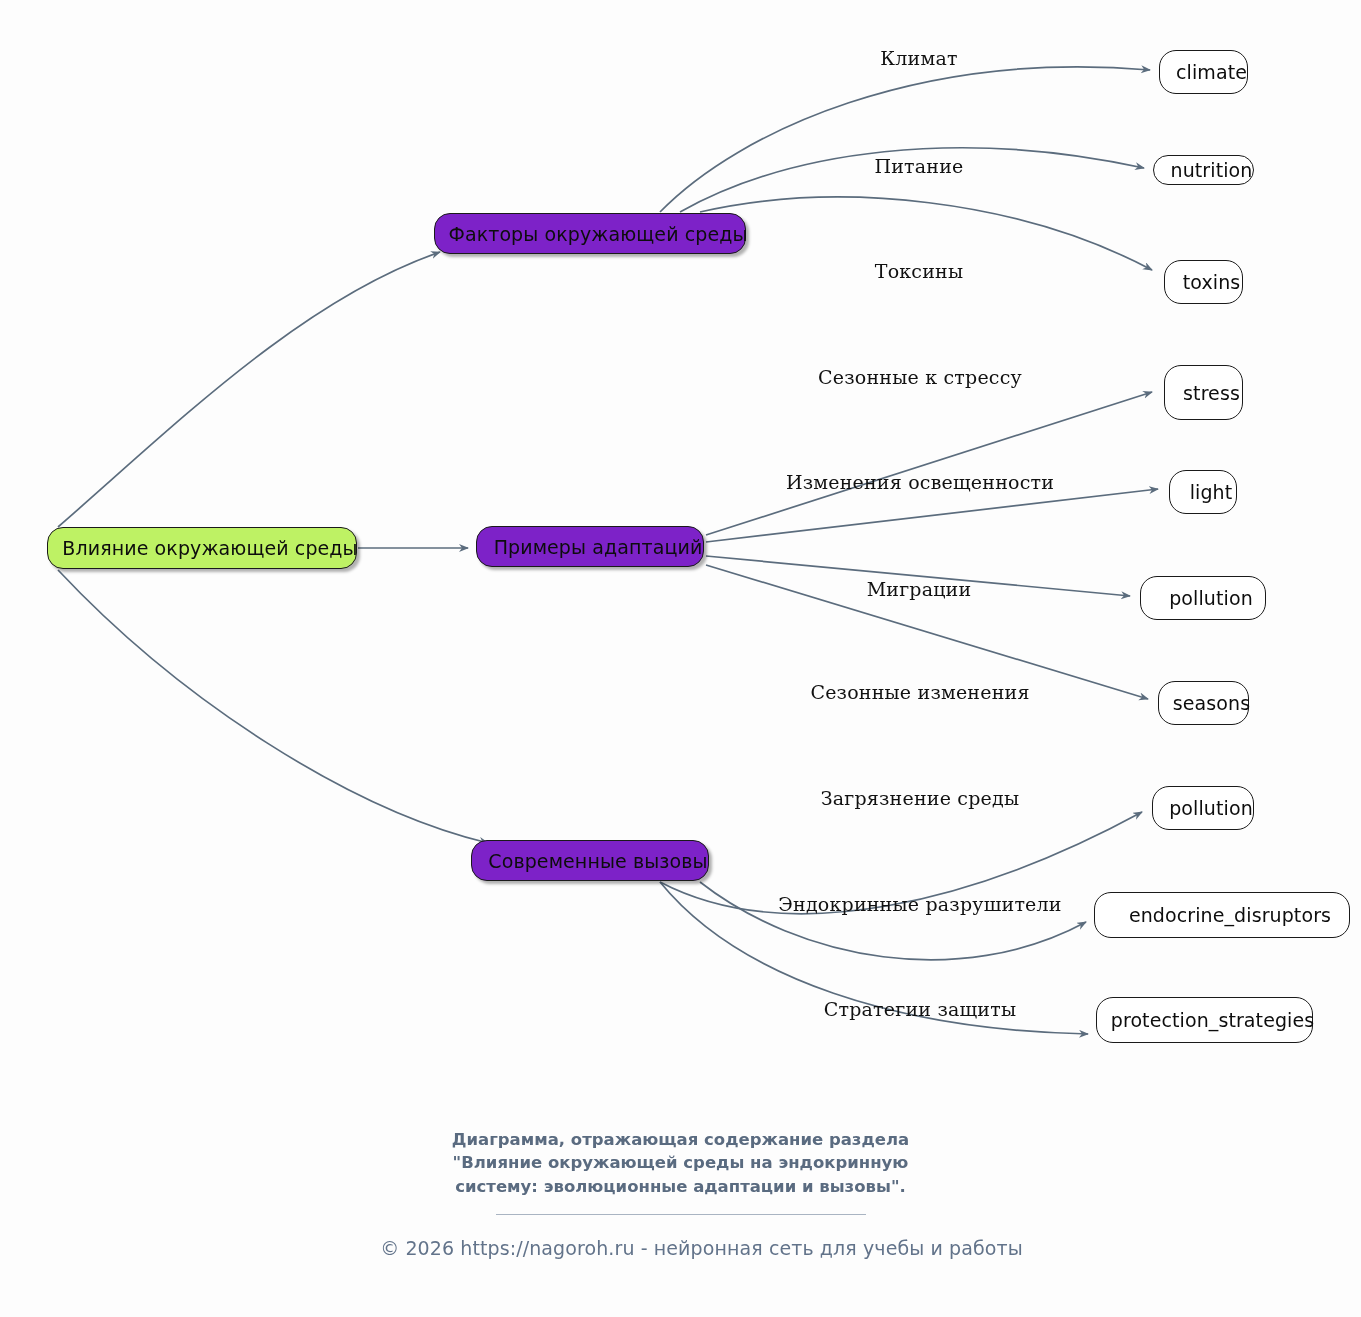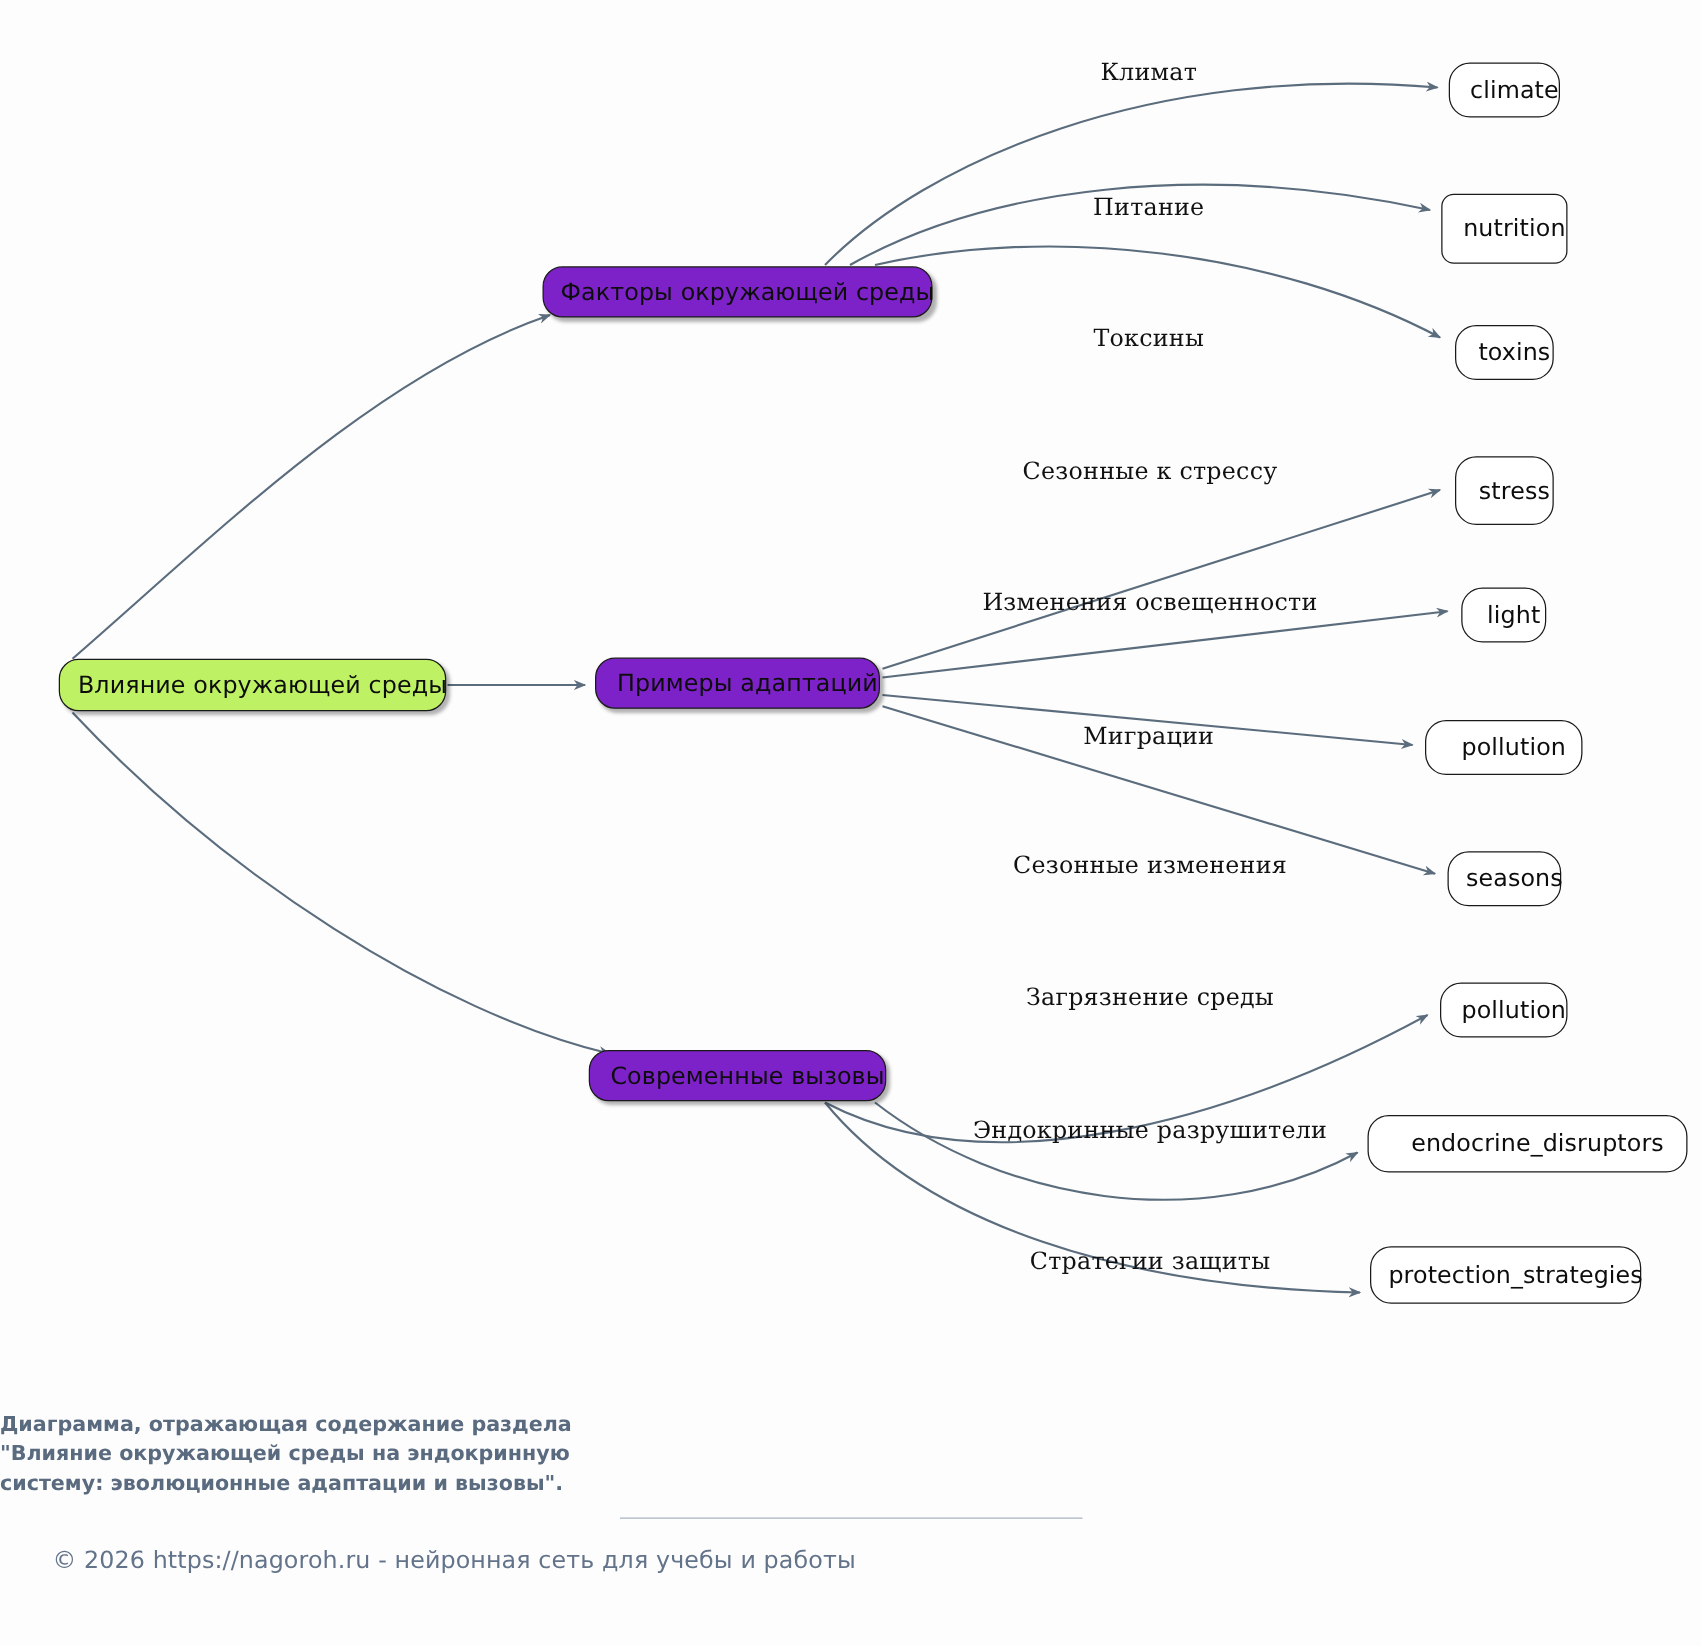--- a/index.html
+++ b/index.html
@@ -57,21 +57,21 @@
     font-size: 19px;
     color: #111111;
     white-space: nowrap;
     transform: translate(-50%, -50%);
     letter-spacing: 0.2px;
   }
   #footer {
     position: absolute;
     left: 0;
     width: 1361px;
-    text-align: left;
+    text-align: center;
   }
   .footer-caption {
     font-family: "DejaVu Sans", sans-serif;
     font-size: 16.5px;
     font-weight: bold;
     color: #5a6b80;
     line-height: 1.42;
     margin: 0;
   }
   .footer-rule {
@@ -132,21 +132,21 @@
   <div class="node branch" style="left:476px; top:526px; width:228px; height:41px;">
     <span>Примеры адаптаций</span>
   </div>
   <div class="node branch" style="left:471px; top:840px; width:238px; height:41px;">
     <span>Современные вызовы</span>
   </div>
 
   <div class="node leaf" style="left:1159px; top:50px; width:89px; height:44px;">
     <span>climate</span>
   </div>
-  <div class="node leaf" style="left:1153px; top:155px; width:101px; height:56px;border-radius:10px;">
+  <div class="node leaf" style="left:1153px; top:155px; width:101px; height:30px;">
     <span>nutrition</span>
   </div>
   <div class="node leaf" style="left:1164px; top:260px; width:79px; height:44px;">
     <span>toxins</span>
   </div>
   <div class="node leaf" style="left:1164px; top:365px; width:79px; height:55px;">
     <span>stress</span>
   </div>
   <div class="node leaf" style="left:1169px; top:470px; width:68px; height:44px;">
     <span>light</span>

